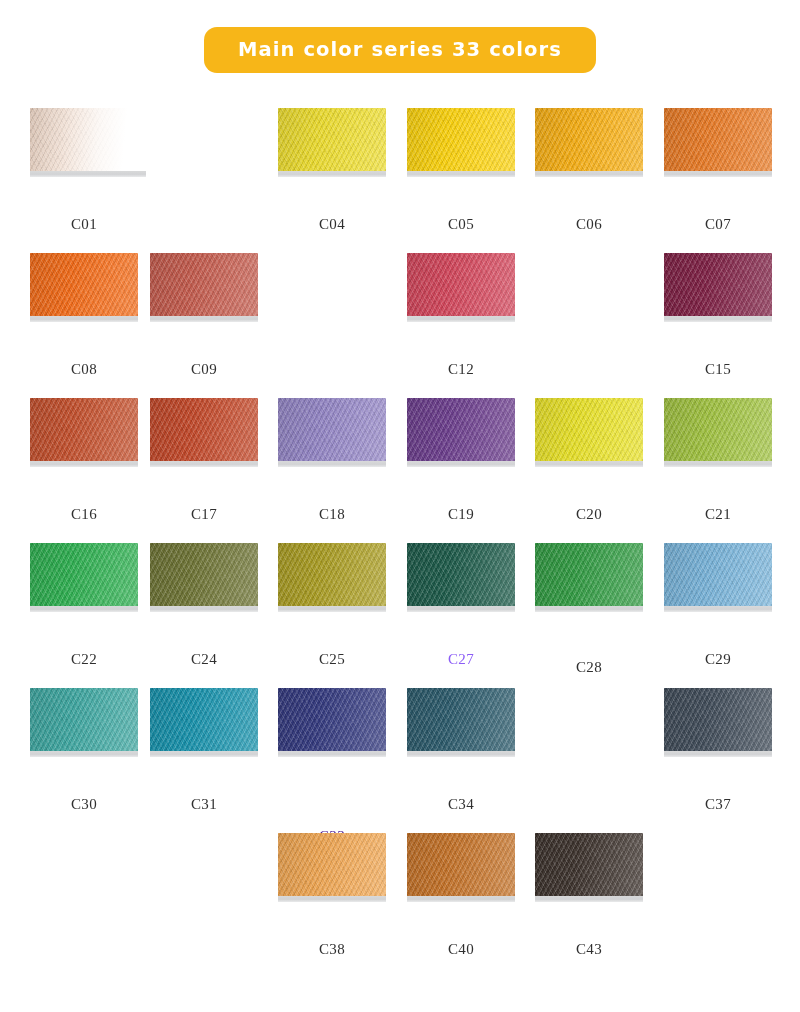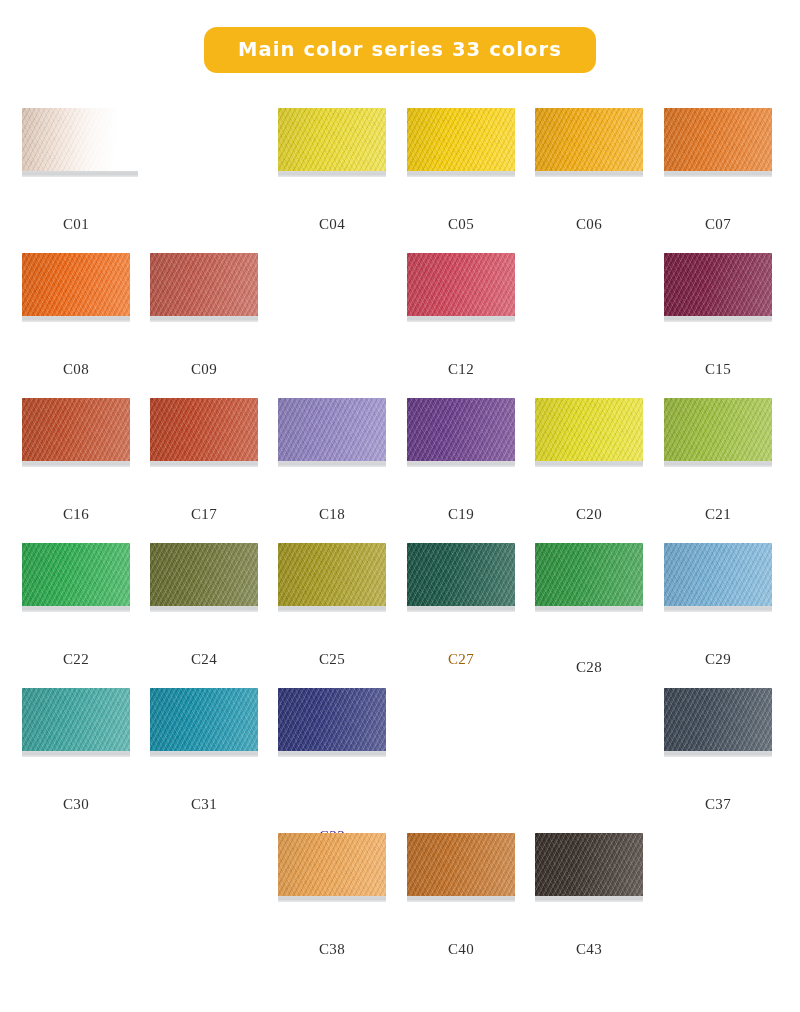--- a/index.html
+++ b/index.html
@@ -58,21 +58,21 @@
   }
   .row.last { height: 145px; }
 
   .cell {
     position: absolute;
     top: 0;
     width: 108px;
   }
 
   
-  .c0 { left: 0px; }
+  .c0 { left: 8px; }
   .c1 { left: 128px; }
   .c2 { left: 256px; }
   .c3 { left: 385px; }
   .c4 { left: 513px; }
   .c5 { left: 642px; }
 
   .swatch-box {
     position: relative;
     width: 108px;
     height: 68px;
@@ -383,21 +383,21 @@
         </div>
         <div class="cell c3">
           <div class="swatch-box">
             <div class="chip">
               <div class="base" style="background: rgb(28, 90, 73);"></div>
               <div class="grain"></div>
               <div class="sheen"></div>
             </div>
             <div class="shelf"></div>
           </div>
-          <div class="label" style="color: #a16207; font-family: Liberation Serif, serif;">C27</div>
+          <div class="label" style="color: #8b5cf6; font-family: Liberation Serif, serif;">C27</div>
         </div>
         <div class="cell c4">
           <div class="swatch-box">
             <div class="chip">
               <div class="base" style="background: rgb(49, 154, 66);"></div>
               <div class="grain"></div>
               <div class="sheen"></div>
             </div>
             <div class="shelf"></div>
           </div>
@@ -442,20 +442,31 @@
           <div class="swatch-box">
             <div class="chip">
               <div class="base" style="background: rgb(51, 57, 126);"></div>
               <div class="grain"></div>
               <div class="sheen"></div>
             </div>
             <div class="shelf"></div>
           </div>
           <div class="label" style="color: #4c1d95; margin-top: 32px;">C33</div>
         </div>
+        <div class="cell c3">
+          <div class="swatch-box">
+            <div class="chip">
+              <div class="base" style="background: rgb(43, 90, 107);"></div>
+              <div class="grain"></div>
+              <div class="sheen"></div>
+            </div>
+            <div class="shelf"></div>
+          </div>
+          <div class="label" style="color: rgb(47, 47, 47);">C34</div>
+        </div>
         <div class="cell c5">
           <div class="swatch-box">
             <div class="chip">
               <div class="base" style="background: rgb(63, 75, 88);"></div>
               <div class="grain"></div>
               <div class="sheen"></div>
             </div>
             <div class="shelf"></div>
           </div>
           <div class="label" style="color: rgb(47, 47, 47);">C37</div>

